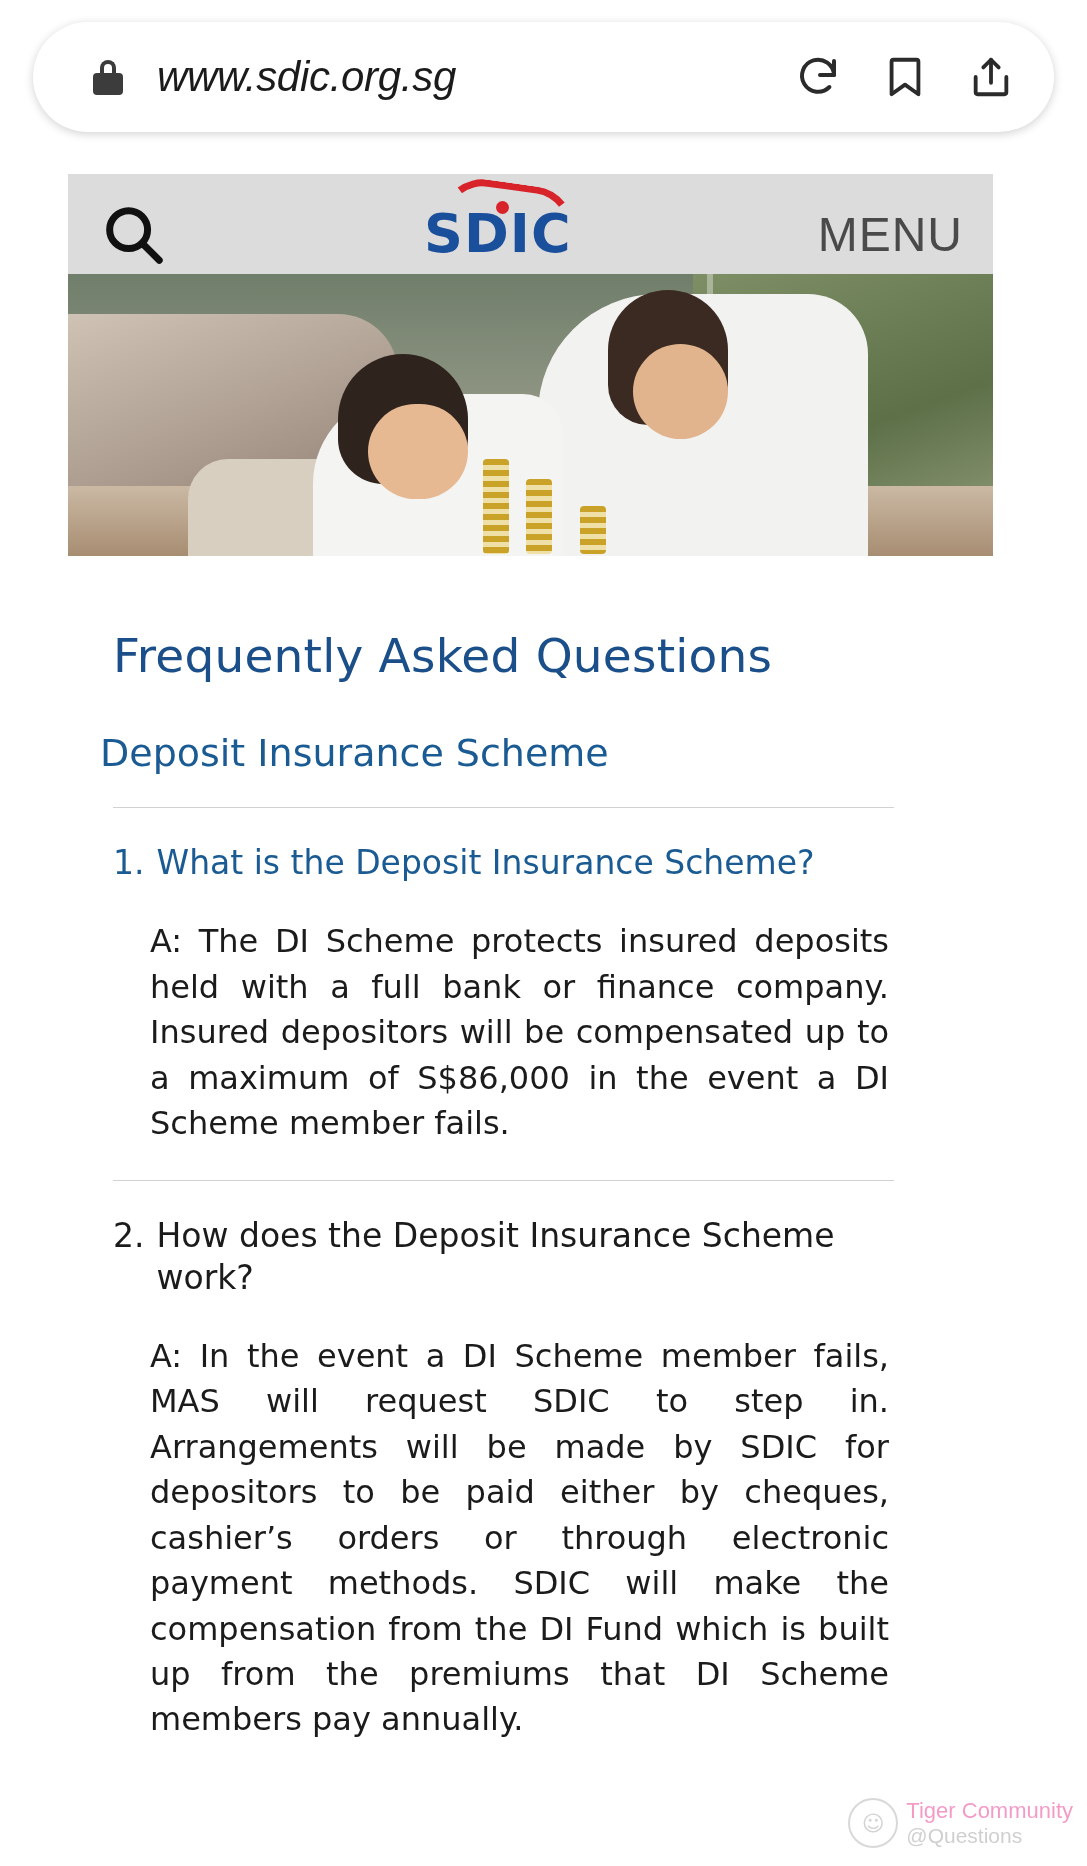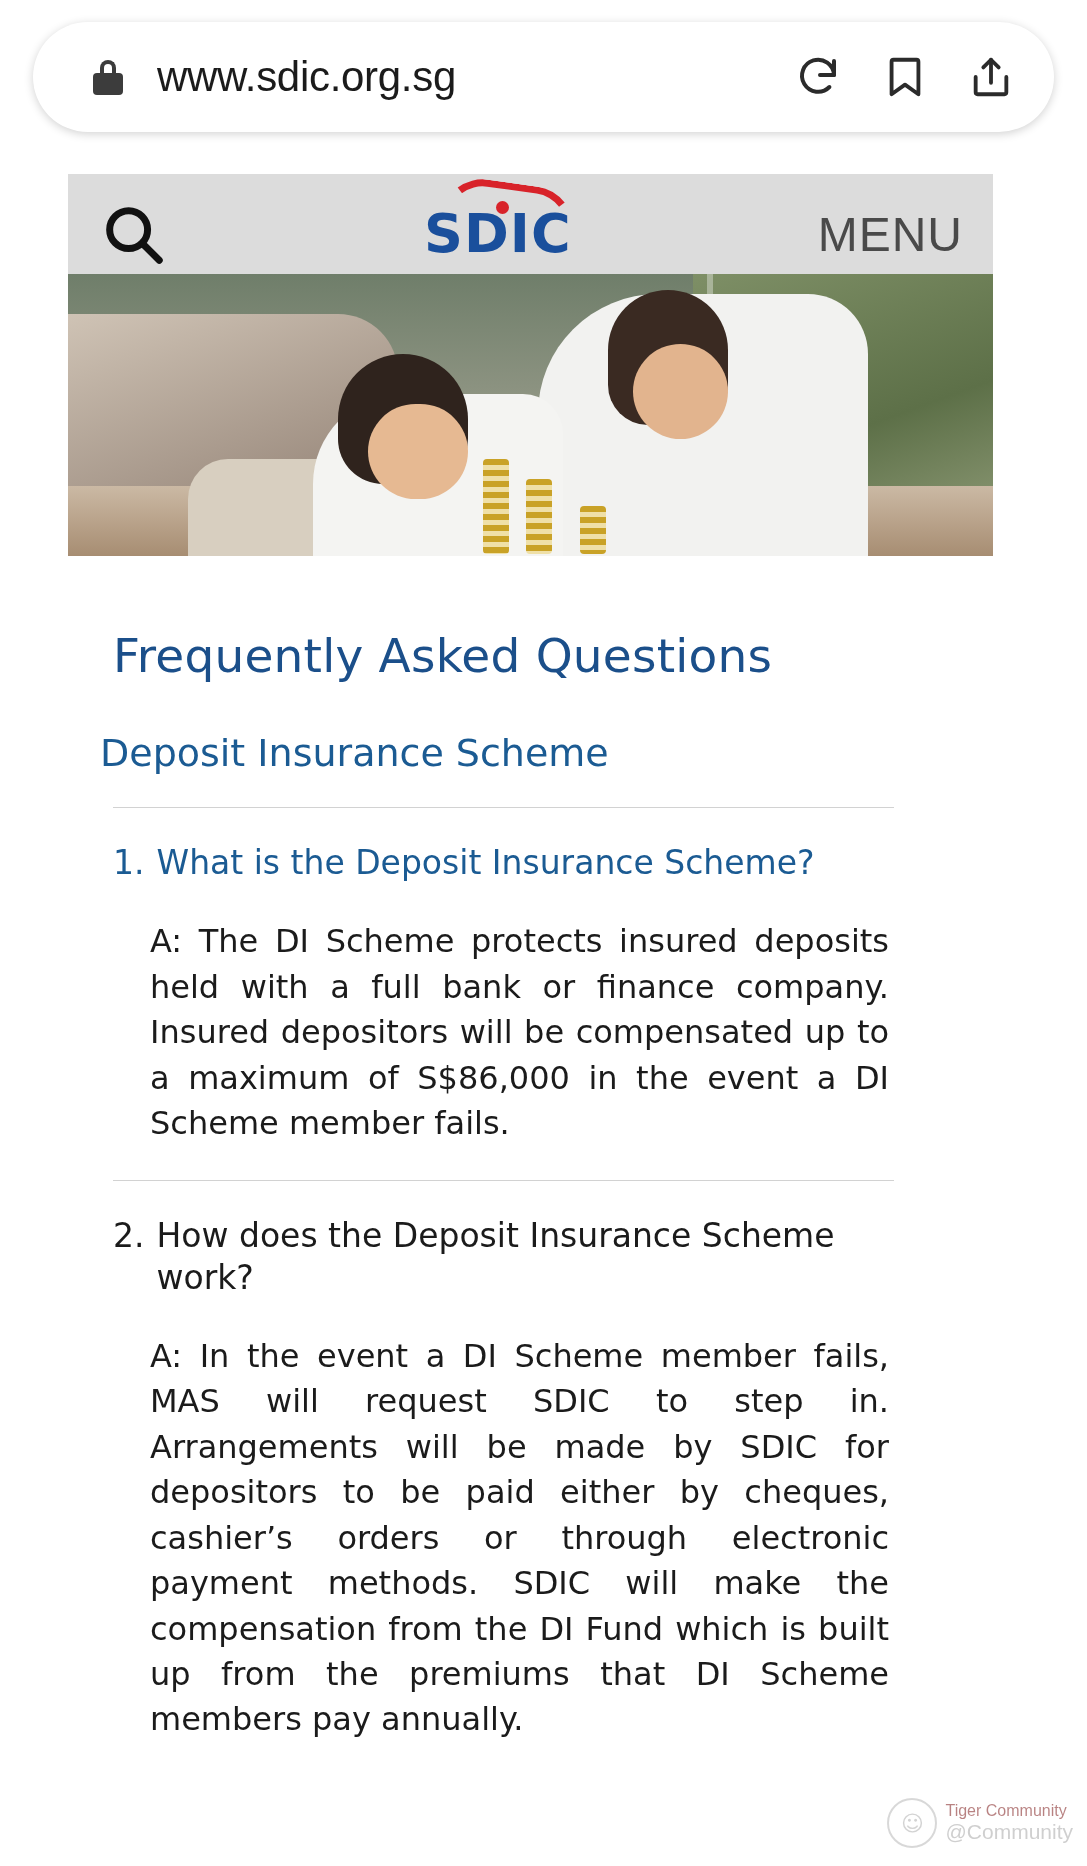--- a/index.html
+++ b/index.html
@@ -23,20 +23,21 @@
     top: 22px;
     width: 1021px;
     height: 110px;
     background: #ffffff;
     border-radius: 55px;
     box-shadow: 0 2px 10px rgba(0,0,0,0.18);
     display: flex;
     align-items: center;
     box-sizing: border-box;
     padding: 0 40px 0 60px;
+    font-style: italic;
   }
   .lock-icon {
     width: 30px;
     height: 34px;
     position: relative;
     flex: 0 0 auto;
     margin-right: 34px;
   }
   .lock-icon .shackle {
     position: absolute;
@@ -274,21 +275,21 @@
   .watermark .wm-logo {
     width: 46px; height: 46px;
     border-radius: 50%;
     border: 2px solid #b9b9b9;
     color: #b0b0b0;
     font-size: 22px;
     display:flex; align-items:center; justify-content:center;
     font-family: "DejaVu Sans", sans-serif;
   }
   .watermark .wm-text { line-height: 1.15; }
-  .watermark .wm-top { font-size: 16px; color: #7f1d1d; }
+  .watermark .wm-top { font-size: 22px; color: #ec4899; }
   .watermark .wm-bottom { font-size: 21px; color: #a8a8a8; }
 </style>
 </head>
 <body>
 
 <div class="browser-bar">
   <span class="lock-icon">
     <span class="shackle"></span>
       <span class="body"></span>
   </span>
@@ -376,17 +377,17 @@
         <span class="a-label">A:</span>
         <span>In the event a DI Scheme member fails, MAS will request SDIC to step in. Arrangements will be made by SDIC for depositors to be paid either by cheques, cashier’s orders or through electronic payment methods. SDIC will make the compensation from the DI Fund which is built up from the premiums that DI Scheme members pay annually.</span>
       </div>
     </div>
   </div>
 
   <div class="watermark">
     <span class="wm-logo">☺</span>
     <span class="wm-text">
       <span class="wm-top" style="display:block">Tiger Community</span>
-      <span class="wm-bottom" style="display:block">@Community</span>
+      <span class="wm-bottom" style="display:block">@Questions</span>
     </span>
   </div>
 
 </div>
 
 </body></html>

